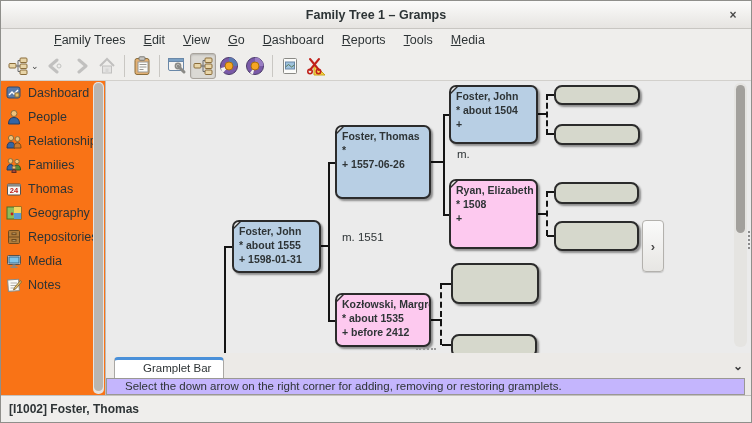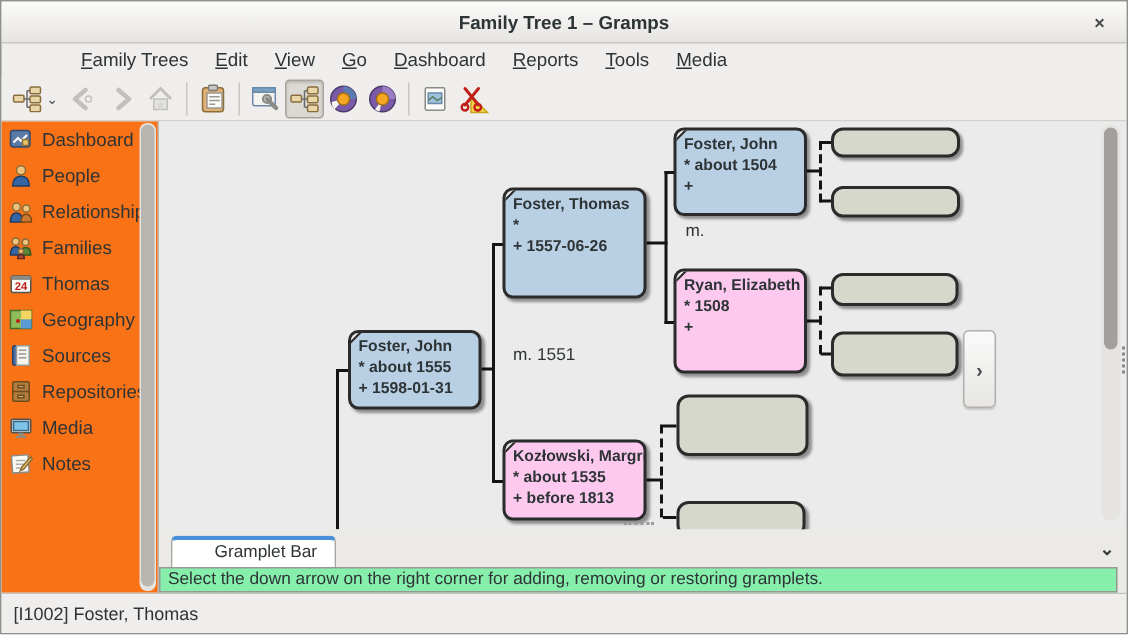--- a/index.html
+++ b/index.html
@@ -54,25 +54,25 @@
   .nav-btn { position:absolute; width:22px; height:52px; background:linear-gradient(#fafafa,#e7e6e3); border:1px solid #b3b1ad; border-radius:4px; display:flex; align-items:center; justify-content:center; font-size:13px; font-weight:bold; color:#4a4a4a; box-shadow:0 1px 1px rgba(0,0,0,.15); }
 
   .canvas-scroll { position:absolute; right:4px; top:2px; width:13px; height:264px; background:#e5e4e1; border-radius:6px; }
   .canvas-thumb { position:absolute; left:2px; top:2px; width:9px; height:148px; background:#a2a09c; border-radius:5px; }
   .dots-h { position:absolute; width:20px; border-bottom:2px dotted #9a9a9a; }
   .dots-v { position:absolute; height:18px; border-left:2px dotted #8a8a8a; }
 
   
   .gramplet { height:42px; background:#eceae7; position:relative; }
   .gramplet-tab { position:absolute; left:8px; top:4px; height:21px; background:#fff; border:1px solid #a9a7a4; border-bottom:none; border-top:3px solid #4a90d9; border-radius:4px 4px 0 0; padding:2px 12px 0 28px; font-size:11.5px; color:#2e3436; }
-  .gramplet-msg { position:absolute; left:0; right:6px; top:25px; height:17px; background:#86efac; border:1px solid #9a9894; font-size:11.5px; padding:1px 0 0 5px; color:#2e3436; white-space:nowrap; overflow:hidden; }
+  .gramplet-msg { position:absolute; left:0; right:6px; top:25px; height:17px; background:#c4b5fd; border:1px solid #9a9894; font-size:11.5px; padding:1px 0 0 18px; color:#2e3436; white-space:nowrap; overflow:hidden; }
   .gramplet-chevron { position:absolute; right:8px; top:6px; font-size:12px; font-weight:bold; color:#3a3a3a; }
 
   
-  .statusbar { height:27px; border-top:1px solid #c4c2be; background:#efeeec; display:flex; align-items:center; padding-left:8px; font-size:12px; color:#2e3436; }
+  .statusbar { height:27px; border-top:1px solid #c4c2be; background:#efeeec; display:flex; align-items:center; padding-left:8px; font-size:12px; color:#2e3436;font-weight:bold; }
 </style>
 </head>
 <body>
 
 <div class="window">
 
   <div class="titlebar">
     <span class="title">Family Tree 1 – Gramps</span>
     <span class="close-btn">×</span>
   </div>
@@ -231,28 +231,20 @@
         <svg class="icon16" viewBox="0 0 16 16">
             <rect x="1" y="2" width="14" height="12" fill="#8fbc5a" stroke="#4a6e2a"></rect>
             <polygon points="8,2 15,2 15,8 8,8" fill="#f4d35e"></polygon>
             <polygon points="8,8 15,8 15,14 8,14" fill="#5a9bd4"></polygon>
             <circle cx="6" cy="9" r="1.4" fill="#c0201a"></circle>
           </svg>
         <span>Geography</span>
       </div>
       <div class="side-item">
         <svg class="icon16" viewBox="0 0 16 16">
-            <rect x="2.5" y="1.5" width="11" height="13" rx="1.5" fill="#4a6fa5" stroke="#22406b"></rect>
-            <rect x="5" y="1.5" width="8.5" height="13" fill="#f5f4ef" stroke="#9a9894"></rect>
-            <path d="M6.5 4.5 h5 M6.5 7 h5 M6.5 9.5 h5" stroke="#9a9894"></path>
-          </svg>
-        <span>Sources</span>
-      </div>
-      <div class="side-item">
-        <svg class="icon16" viewBox="0 0 16 16">
             <rect x="2.5" y="1.5" width="11" height="13" rx="1" fill="#b07d3c" stroke="#6e4a1f"></rect>
             <path d="M2.5 8 h11" stroke="#6e4a1f"></path>
             <rect x="6" y="4" width="4" height="1.6" fill="#e0c28a" stroke="#6e4a1f"></rect>
             <rect x="6" y="10.5" width="4" height="1.6" fill="#e0c28a" stroke="#6e4a1f"></rect>
           </svg>
         <span>Repositories</span>
       </div>
       <div class="side-item">
         <svg class="icon16" viewBox="0 0 16 16">
             <rect x="1.5" y="2.5" width="13" height="9" rx="1" fill="#cfd2d6" stroke="#55534f"></rect>
@@ -311,21 +303,21 @@
           <div>+ 1598-01-31</div>
         </div>
         <div class="pbox male" style="left:229px; top:44px; width:96px; height:74px;">
           <div class="nm">Foster, Thomas</div>
           <div>*</div>
           <div>+ 1557-06-26</div>
         </div>
         <div class="pbox female" style="left:229px; top:212px; width:96px; height:54px;">
           <div class="nm">Kozłowski, Margret</div>
           <div>* about 1535</div>
-          <div>+ before 1813</div>
+          <div>+ before 2412</div>
         </div>
         <div class="pbox male" style="left:343px; top:4px; width:89px; height:59px;">
           <div class="nm">Foster, John</div>
           <div>* about 1504</div>
           <div>+</div>
         </div>
         <div class="pbox female" style="left:343px; top:98px; width:89px; height:70px;">
           <div class="nm">Ryan, Elizabeth</div>
           <div>* 1508</div>
           <div>+</div>

